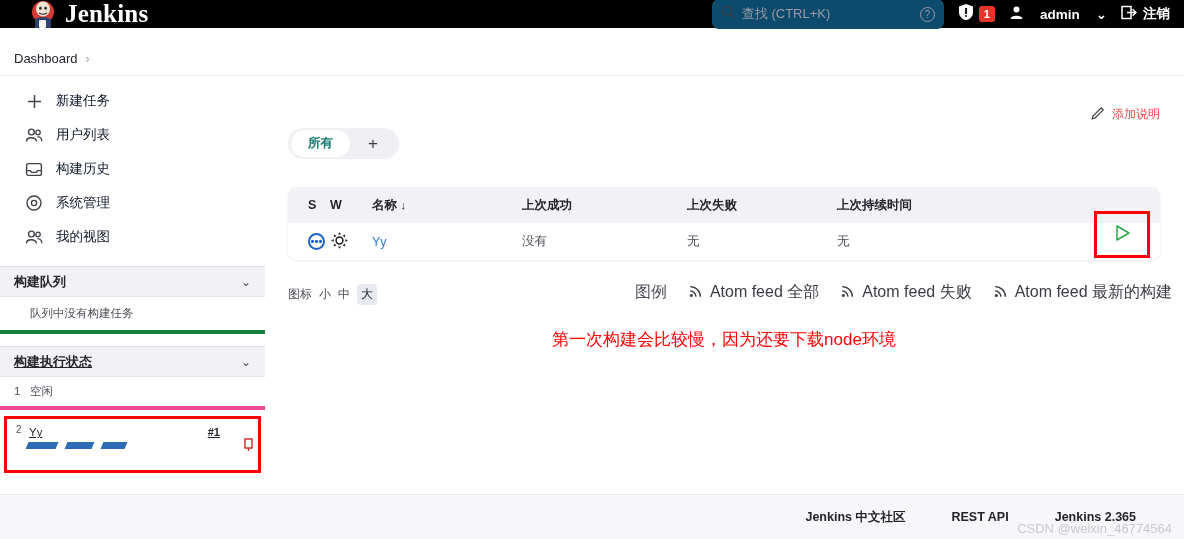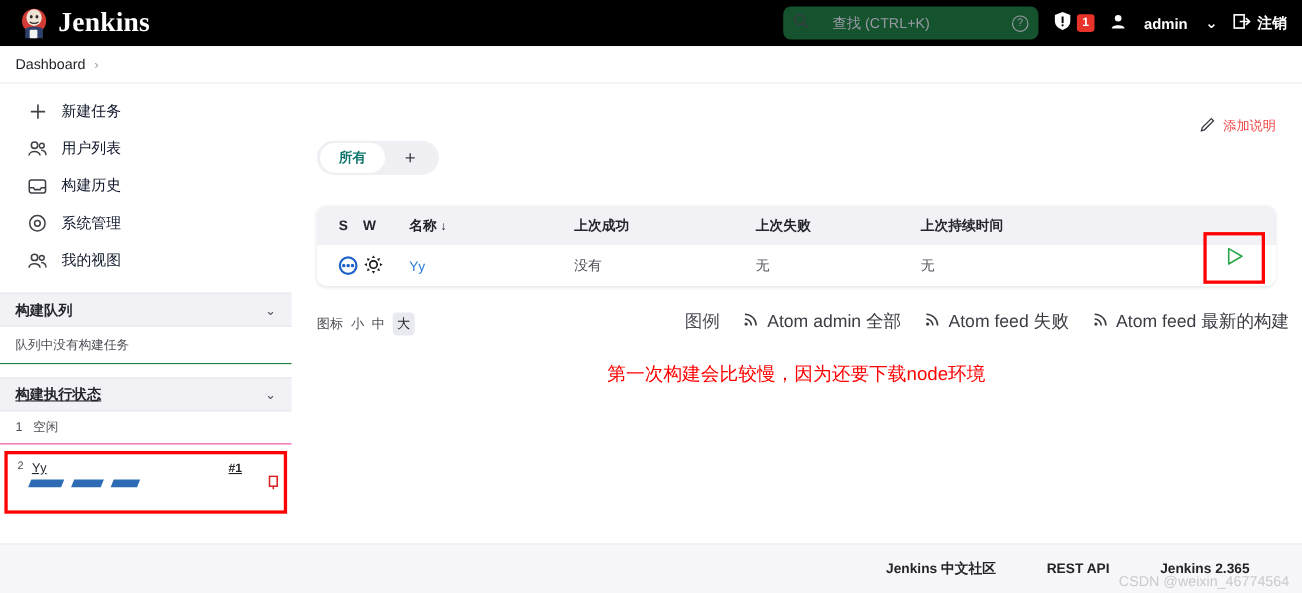--- a/index.html
+++ b/index.html
@@ -7,36 +7,36 @@
     width: 1184px; height: 539px;
     font-family: "Liberation Sans", "DejaVu Sans", sans-serif;
     background: #ffffff;
     overflow: hidden;
   }
   body { position: relative; }
 
   
   .topbar {
     position: absolute; top: 0; left: 0;
-    width: 1184px; height: 42px;
+    width: 1184px; height: 28px;
     background: #000000;
-    display: flex; align-items: center;
+    display: flex; align-items: center; padding-left: 12px;
   }
   .brand { display: flex; align-items: center; gap: 9px; padding-left: 18px; }
   .brand-logo { width: 26px; height: 28px; position: relative; }
   .brand-title {
     color: #ffffff; font-family: "Liberation Serif", "DejaVu Serif", serif;
     font-size: 25px; font-weight: bold; letter-spacing: .2px;
   }
   .topbar-right {
     margin-left: auto; display: flex; align-items: center; gap: 14px; padding-right: 14px;
   }
   .searchbox {
-    width: 232px; height: 30px; background: #14532d; border-radius: 7px;
-    display: flex; align-items: center; gap: 22px; padding: 0 9px;
+    width: 232px; height: 30px; background: #0c4a6e; border-radius: 7px;
+    display: flex; align-items: center; gap: 7px; padding: 0 9px;
   }
   .search-ph { color: #9a9aa5; font-size: 13px; flex: 1; }
   .help-circle {
     width: 15px; height: 15px; border-radius: 50%; border: 1.3px solid #9a9aa5;
     color: #9a9aa5; font-size: 10px; line-height: 13px; text-align: center;
   }
   .warn-wrap { display: flex; align-items: center; gap: 5px; }
   .badge-count {
     background: #e8332a; color: #fff; font-size: 11px; font-weight: bold;
     border-radius: 3px; padding: 1px 5px; line-height: 14px;
@@ -62,22 +62,22 @@
   .nav-icon { width: 18px; height: 18px; display: flex; align-items: center; justify-content: center; color: #3f4048; }
 
   .panel { margin-top: 12px; }
   .panel-head {
     background: #f2f2f6; height: 31px; display: flex; align-items: center;
     padding: 0 14px 0 14px; border-top: 1px solid #e6e6ec; border-bottom: 1px solid #e6e6ec;
   }
   .panel-title { font-size: 13px; font-weight: bold; color: #23252b; }
   .panel-title.link { text-decoration: underline; }
   .panel-chev { margin-left: auto; color: #4e4e58; font-size: 12px; }
-  .panel-body { padding: 9px 14px; font-size: 11.5px; color: #4e4e58; border-bottom: 1px solid #15803d; }
-  .exec-line { font-size: 11.5px; color: #4e4e58; padding: 7px 14px; border-bottom: 1px solid #ec4899; }
+  .panel-body { padding: 9px 30px; font-size: 11.5px; color: #4e4e58; border-bottom: 4px solid #15803d; }
+  .exec-line { font-size: 11.5px; color: #4e4e58; padding: 7px 14px; border-bottom: 4px solid #ec4899; }
 
   .exec-running {
     position: relative; margin: 6px 4px 0 4px; border: 3px solid #ff0000;
     height: 57px; background: #fff;
   }
   .exec-run-inner { position: relative; padding: 4px 8px 0 8px; height: 100%; }
   .exec-num { font-size: 10px; color: #4e4e58; position: absolute; left: 9px; top: 5px; }
   .exec-job {
     position: absolute; left: 22px; top: 7px; font-size: 11.5px; color: #23252b;
     text-decoration: underline;
@@ -422,21 +422,21 @@
     <span class="sz">图例</span>
 
     <span class="feed">
       <span>
         <svg width="14" height="14" viewBox="0 0 14 14">
           <circle cx="2.3" cy="11.6" r="1.5" fill="#3b3b44"></circle>
           <path d="M1.2 7 A5.8 5.8 0 0 1 7 12.8" stroke="#3b3b44" stroke-width="1.4" fill="none"></path>
           <path d="M1.2 2.6 A10.2 10.2 0 0 1 11.4 12.8" stroke="#3b3b44" stroke-width="1.4" fill="none"></path>
         </svg>
       </span>
-      <span>Atom admin 全部</span>
+      <span>Atom feed 全部</span>
     </span>
 
     <span class="feed">
       <span>
         <svg width="14" height="14" viewBox="0 0 14 14">
           <circle cx="2.3" cy="11.6" r="1.5" fill="#3b3b44"></circle>
           <path d="M1.2 7 A5.8 5.8 0 0 1 7 12.8" stroke="#3b3b44" stroke-width="1.4" fill="none"></path>
           <path d="M1.2 2.6 A10.2 10.2 0 0 1 11.4 12.8" stroke="#3b3b44" stroke-width="1.4" fill="none"></path>
         </svg>
       </span>

